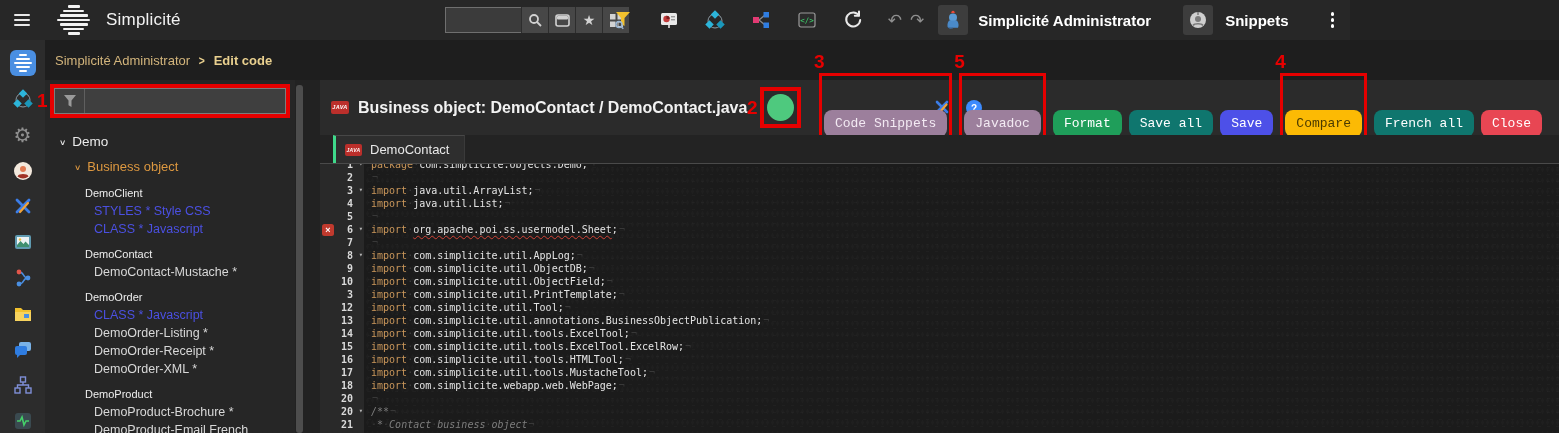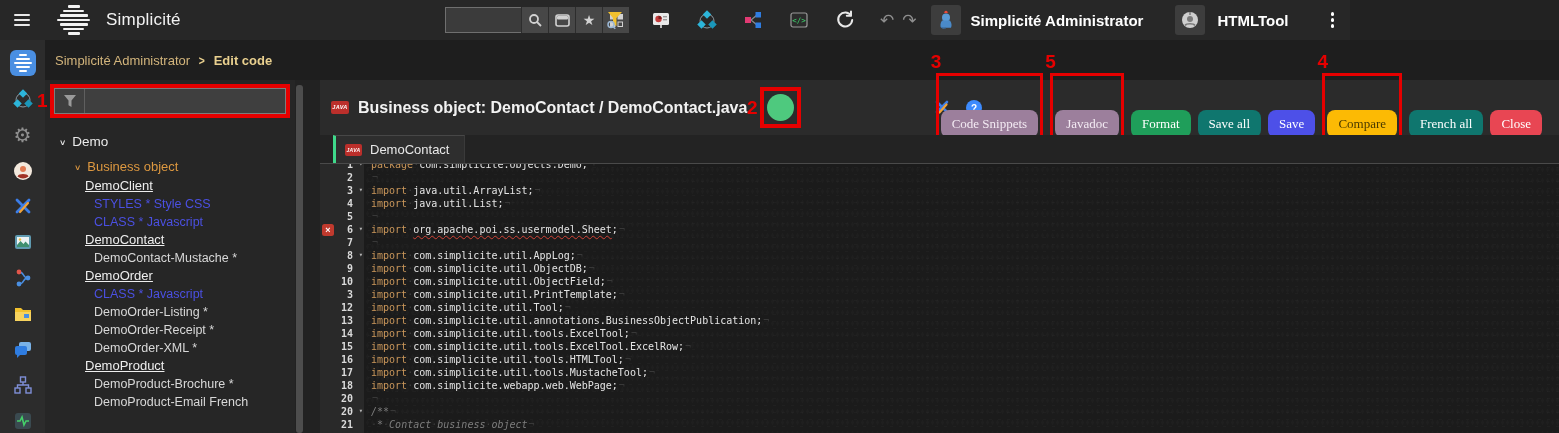--- a/index.html
+++ b/index.html
@@ -50,39 +50,39 @@
   .ann-filter{position:absolute;left:5px;top:4px;width:240px;border:4px solid var(--annotation);}
   .ann-filter .ann-side-num{position:absolute;left:-17px;top:50%;transform:translateY(-50%);color:var(--annotation);font-weight:bold;font-size:19px;}
   .filterbar{display:flex;height:26px;background:#3f3f3f;border:1px solid #7c7c7c;}
   .funnel-cell{width:30px;display:flex;align-items:center;justify-content:center;border-right:1px solid #5f5f5f;}
   .filterbar input{flex:1;background:transparent;border:none;outline:none;color:#eee;font-size:13px;padding:0 6px;}
   .tree-list{position:absolute;left:0;top:40px;right:0;bottom:0;padding-top:13px;overflow:hidden;list-style:none;}
   .titem{line-height:18px;font-size:12.5px;color:#d8d8d8;white-space:nowrap;cursor:pointer;}
   .titem .chev{display:inline-block;margin-right:6px;font-size:10px;transform:scaleY(.8);}
   .t-group{padding-left:14px;color:#eaeaea;font-size:13.5px;}
   .t-category{padding-left:29px;color:var(--category_orange);font-size:13px;margin-top:6px;}
-  .t-object{padding-left:40px;color:#eeeeee;font-size:13px;text-decoration:underline;}
+  .t-object{padding-left:40px;color:#eeeeee;font-size:11px;margin-top:7px;}
   .t-link{padding-left:49px;color:var(--link_blue);}
   .t-item{padding-left:49px;color:#d8d8d8;}
 
   .tree-scrollbar{position:absolute;left:296px;top:85px;width:7px;height:348px;background:#4d4d4d;border-radius:3px;z-index:8;cursor:pointer;}
 
   
   .main{position:absolute;left:320px;top:80px;width:1239px;height:353px;background:#2b2b2b;z-index:7;}
   .main-header{position:relative;height:55px;}
   .java-badge{display:inline-block;width:18px;height:13px;background:#bb2f2b;border-radius:2px;color:#fff;font-style:italic;font-weight:bold;font-size:5.5px;line-height:13px;text-align:center;letter-spacing:.4px;}
   .hdr-java{position:absolute;left:11px;top:21px;}
   .hdr-title{position:absolute;left:38px;top:50%;transform:translateY(-50%);color:#f2f2f2;font-weight:bold;font-size:16px;}
   .ann2{position:absolute;left:440px;top:7px;border:4px solid var(--annotation);padding:3px;}
   .ann2 .ann-side-num{position:absolute;left:-17px;top:50%;transform:translateY(-50%);color:var(--annotation);font-weight:bold;font-size:19px;}
   .status-dot{width:27px;height:27px;border-radius:50%;background:var(--status_green);display:block;cursor:pointer;}
   .xpencil{position:absolute;left:613px;top:18px;cursor:pointer;}
   .help{position:absolute;left:646px;top:20px;width:16px;height:16px;border-radius:50%;background:#3d8bfd;color:#fff;font-size:10px;font-weight:bold;display:flex;align-items:center;justify-content:center;cursor:pointer;}
   .btn-row{position:absolute;right:17px;top:0;height:55px;display:flex;align-items:center;gap:7px;}
-  .btn{border:none;border-radius:8px;padding:6px 11px;font-family:Liberation Serif, serif;font-size:13px;cursor:pointer;white-space:nowrap;margin-top:32px;}
+  .btn{border:none;border-radius:8px;padding:6px 11px;font-family:Liberation Mono, monospace;font-size:13px;cursor:pointer;white-space:nowrap;margin-top:32px;}
   .btn.mauve{background:#9c7f9c;color:#f3eaf3;}
   .btn.green{background:#1f9e5a;color:#fff;}
   .btn.lavender{background:#0f766e;color:#fff;}
   .btn.blue{background:#4d50e8;color:#fff;}
   .btn.amber{background:#fcba04;color:#4a3a00;}
   .btn.red{background:#e84653;color:#fff;}
   .ann-box{position:relative;display:inline-flex;border:3px solid var(--annotation);padding:2px;}
   .ann-num{position:absolute;top:-25px;left:-8px;color:var(--annotation);font-weight:bold;font-size:19px;}
 
   
@@ -218,21 +218,21 @@
       </span>
       <span class="username">Simplicité Administrator</span>
       <span class="scope-box">
         <svg width="22" height="22">
             <circle cx="11" cy="11" r="8" fill="#cfcfcf"></circle>
             <path d="M11 3v3" stroke="#7a7a7a" stroke-width="1.5"></path>
             <circle cx="11" cy="10" r="3" fill="#7a7a7a"></circle>
             <path d="M6 16.5c1.5-2.2 8.5-2.2 10 0" stroke="#7a7a7a" stroke-width="1.5" fill="none"></path>
           </svg>
       </span>
-      <span class="scopename">HTMLTool</span>
+      <span class="scopename">Snippets</span>
       <span class="kebab">
           <i></i>
           <i></i>
           <i></i>
         </span>
     </div>
   </header>
 
   <div class="crumb-row">
     <span class="crumb-root">Simplicité Administrator</span>

